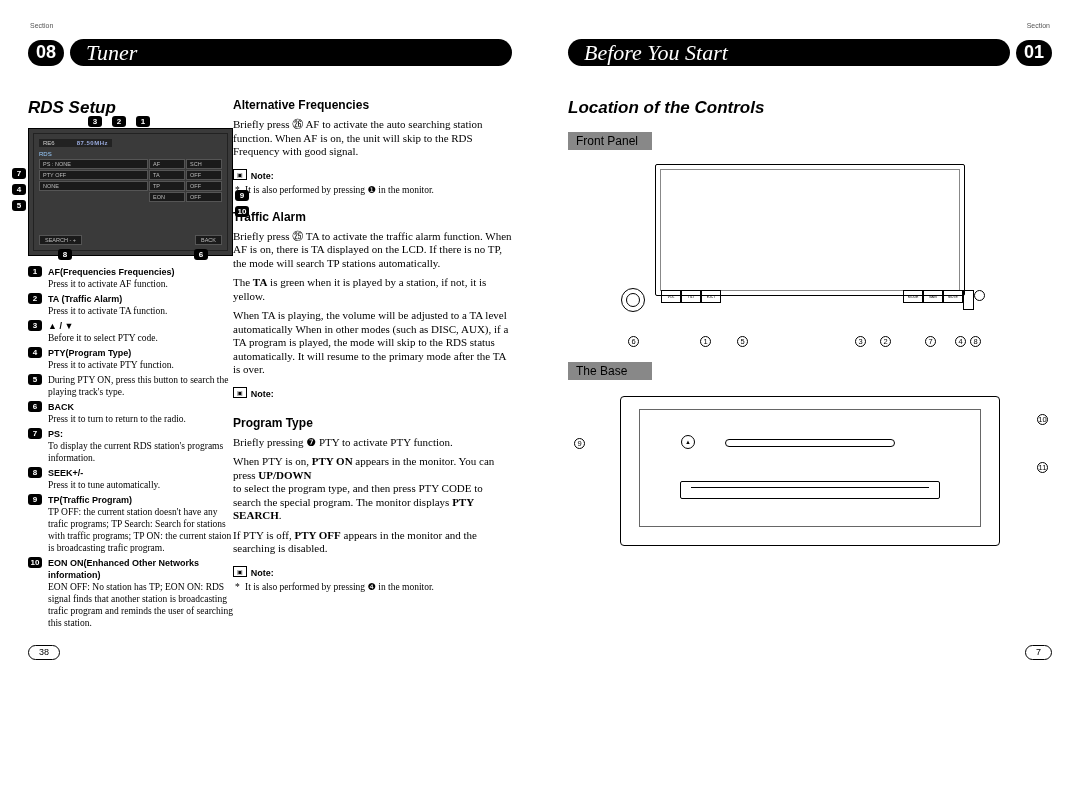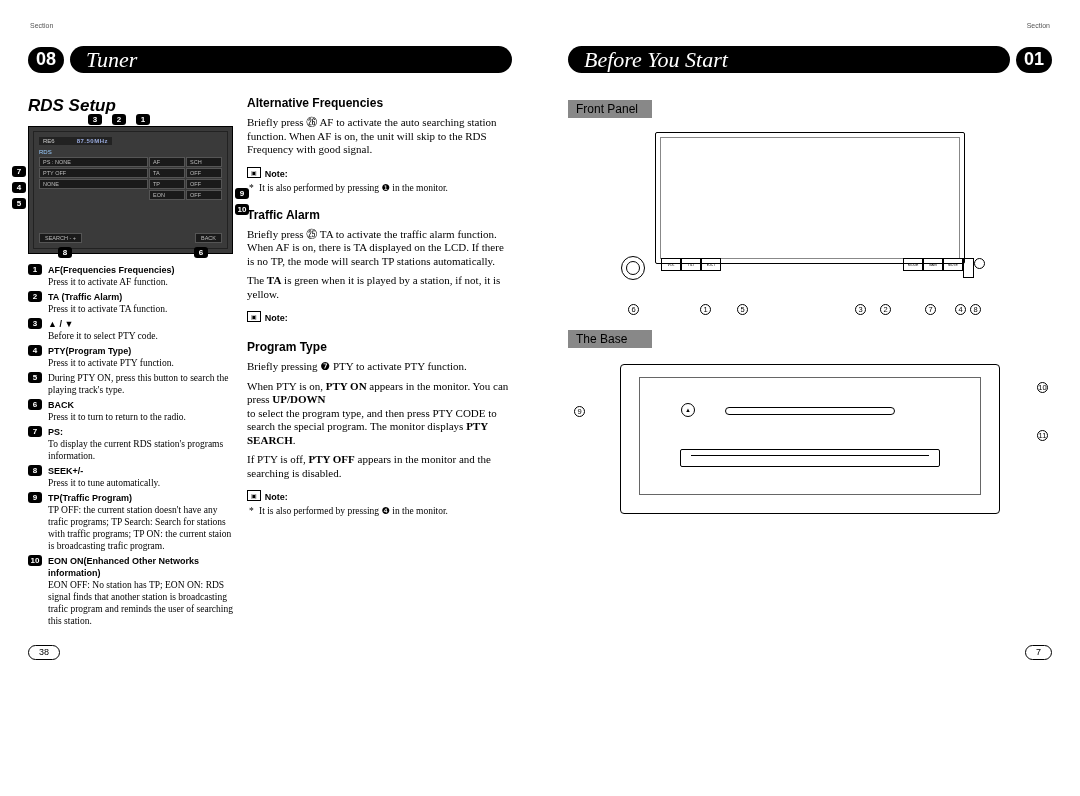--- a/index.html
+++ b/index.html
@@ -8,21 +8,21 @@
     width: 1080px;
     height: 796px;
     background: #fff;
     display: flex;
     position: relative;
     color: #000;
   }
   .page {
     width: 540px;
     height: 676px;
-    padding: 32px 28px;
+    padding: 25px 28px;
     position: relative;
     border-right: none;
   }
   .section-tab {
     position: absolute;
     top: 22px;
     font-size: 7px;
     color: #555;
     text-align: center;
   }
@@ -52,23 +52,22 @@
     height: 27px;
     border-radius: 14px;
     font-family: Georgia, 'Times New Roman', serif;
     font-style: italic;
     font-size: 22px;
     display: flex;
     align-items: center;
     padding: 0 16px;
   }
   .content {
-    margin-top: 23px;
+    margin-top: 32px;
     display: flex;
-    gap: 14px;
   }
   .col-left { width: 205px; }
   .col-right { flex: 1; }
   .fullcol { width: 100%; }
   h2 {
     font-family: Arial, sans-serif;
     font-weight: bold;
     font-size: 17px;
     font-style: italic;
     margin-bottom: 10px;
@@ -336,20 +335,21 @@
       <h3 class="first">Alternative Frequencies</h3>
       <p>Briefly press ㉖ AF to activate the auto searching station function. When AF is on, the unit will skip to the RDS Frequency with good signal.</p>
       <div><span class="note-box">▣</span><span class="note-label">Note:</span></div>
       <ul class="note-ul">
           <li>It is also performed by pressing ❶ in the monitor.</li>
         </ul>
 
       <h3>Traffic Alarm</h3>
       <p>Briefly press ㉕ TA to activate the traffic alarm function. When AF is on, there is TA displayed on the LCD. If there is no TP, the mode will search TP stations automatically.</p>
       <p><span>The <b>TA</b> is green when it is played by a station, if not, it is yellow.</span></p>
+      <p>When TA is playing, the volume will be adjusted to a TA level automatically When in other modes (such as DISC, AUX), if a TA program is played, the mode will skip to the RDS status automatically. It will resume to the primary mode after the TA is over.</p>
       <div><span class="note-box">▣</span><span class="note-label">Note:</span></div>
 
       <h3>Program Type</h3>
       <p>Briefly pressing ❼ PTY to activate PTY function.</p>
       <p><span>When PTY is on, <b>PTY ON</b> appears in the monitor. You can press <b>UP/DOWN</b><br>to select the program type, and then press PTY CODE to search the special program. The monitor displays <b>PTY SEARCH</b>.</span></p>
       <p><span>If PTY is off, <b>PTY OFF</b> appears in the monitor and the searching is disabled.</span></p>
       <div><span class="note-box">▣</span><span class="note-label">Note:</span></div>
       <ul class="note-ul">
           <li>It is also performed by pressing ❹ in the monitor.</li>
         </ul>
@@ -361,20 +361,21 @@
 
 <div class="page">
   <div class="section-tab right">Section</div>
   <div class="header-row">
     <div class="header-title">Before You Start</div>
     <div class="pill num">01</div>
   </div>
 
   <div class="content">
     <div class="fullcol">
+      <h2>Location of the Controls</h2>
 
       <div class="ref-box">Front Panel</div>
 
       <div class="front-panel">
         <div class="fp-screen"></div>
         <div class="fp-knob"></div>
         <div class="fp-btns" id="fp-btns">
             <div class="fp-btn">VOL</div>
             <div class="fp-btn">TILT</div>
             <div class="fp-btn">EJCT</div>

